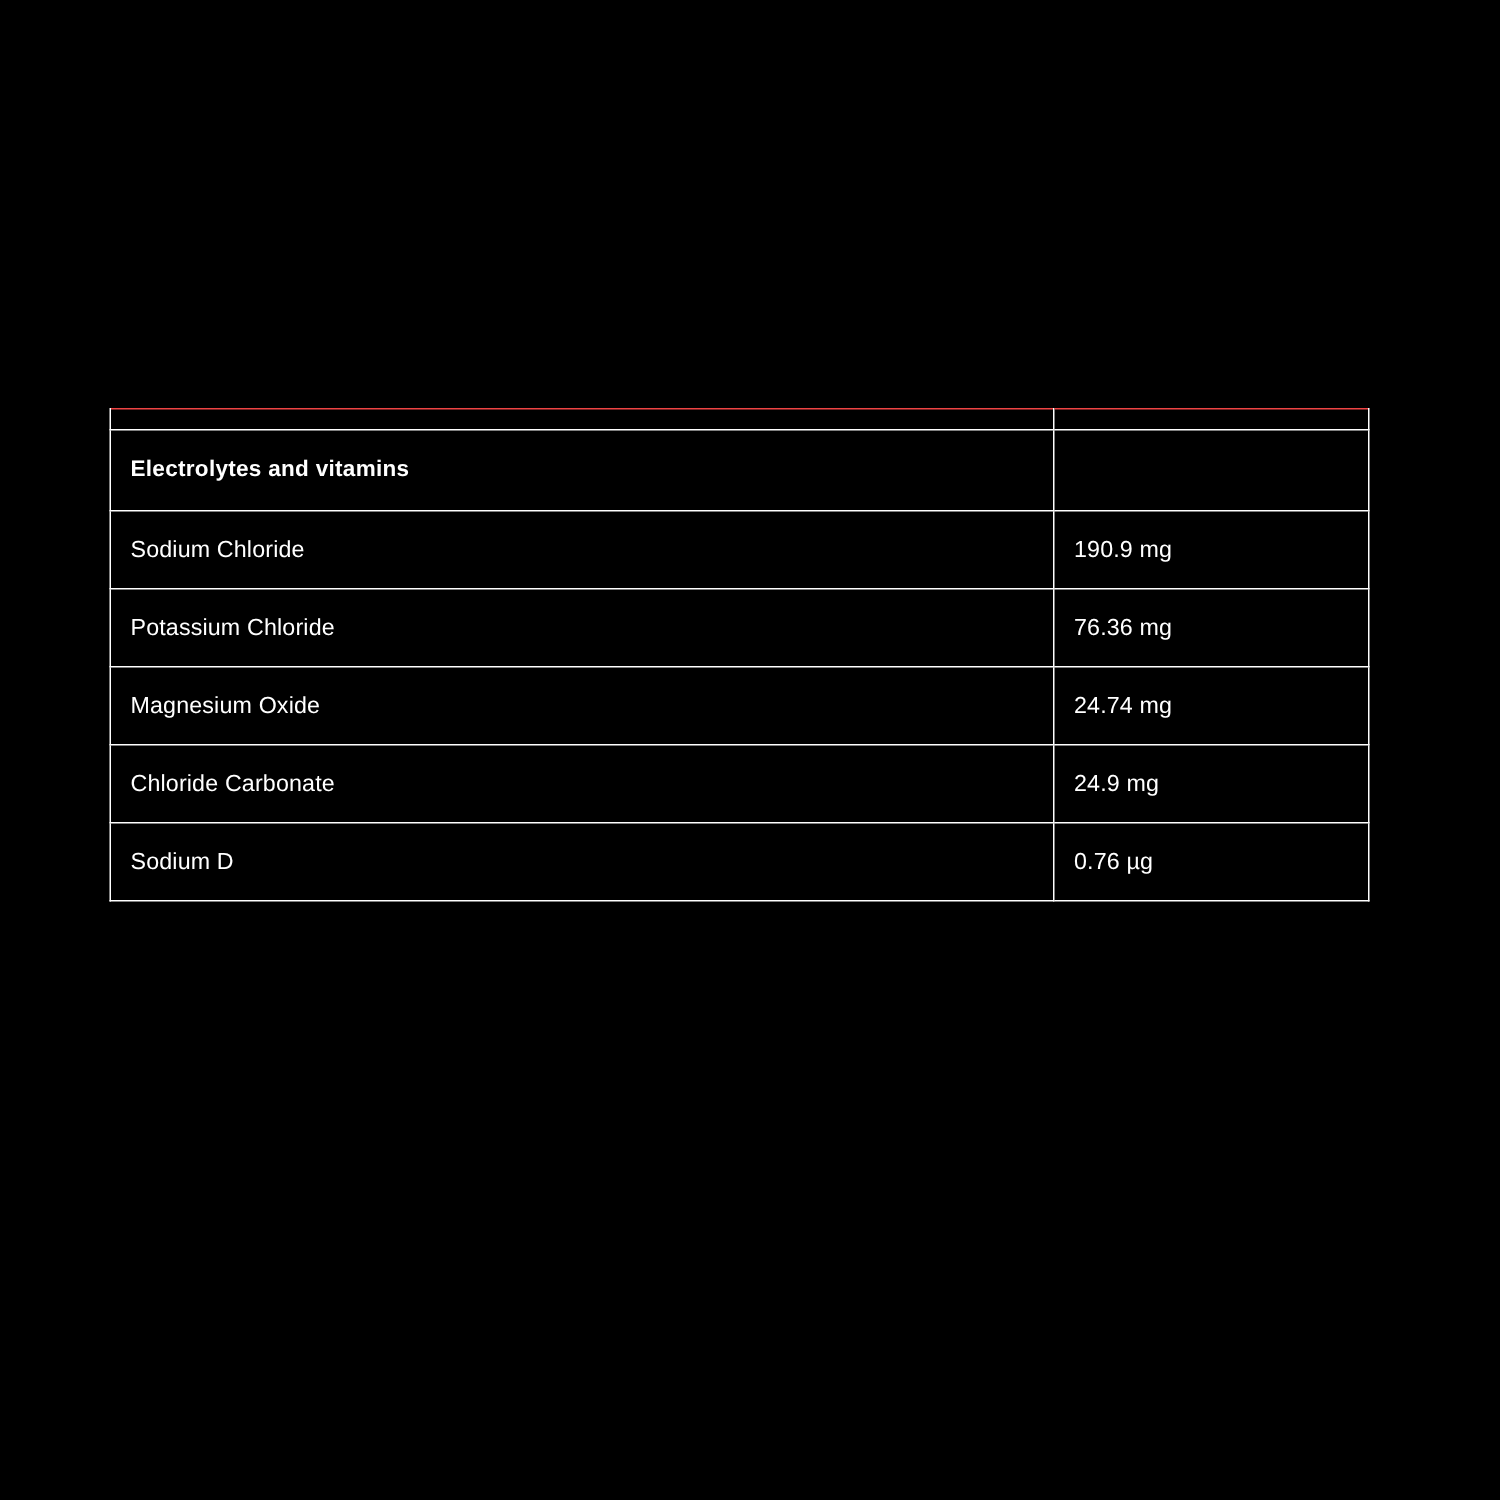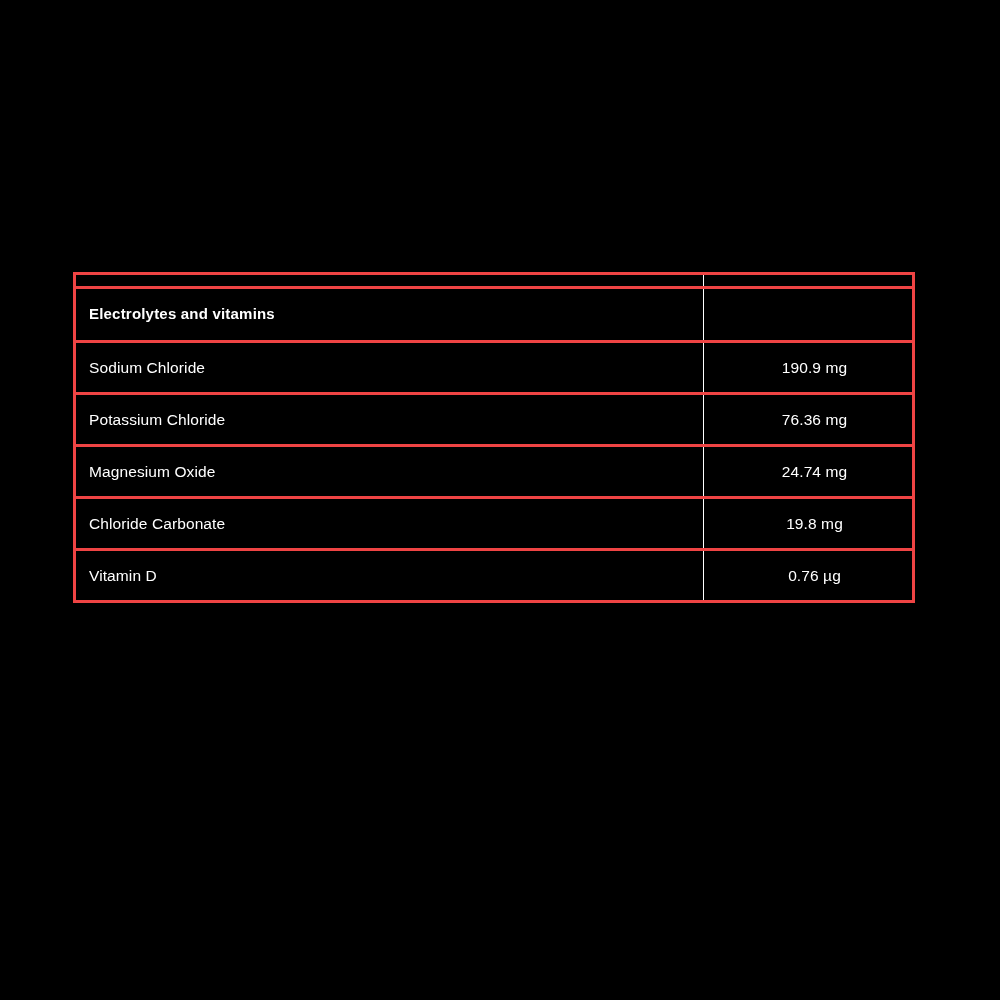--- a/index.html
+++ b/index.html
@@ -26,38 +26,37 @@
   .nutrition-table {
     position: absolute;
     left: 73px;
     top: 272px;
     width: 839px;
     border-collapse: collapse;
     table-layout: fixed;
   }
 
   .nutrition-table tr {
-    border: 3px solid #ef4444;
+    border: 1px solid #ef4444;
   }
 
   .nutrition-table td {
     border: 1px solid #ffffff;
     padding: 0;
     vertical-align: middle;
     height: 52px;
     box-sizing: border-box;
   }
 
   .col-name {
     width: 629px;
   }
 
   .col-value {
     width: 210px;
-    text-align: center;
   }
 
   .cell-inner {
     padding-left: 13px;
     font-size: 15.5px;
     line-height: 1.25;
     letter-spacing: 0.1px;
     color: #ffffff;
   }
 
@@ -132,28 +131,28 @@
         <td class="col-value">
           <div class="cell-inner">24.74 mg</div>
         </td>
       </tr>
 
       <tr>
         <td class="col-name">
           <div class="cell-inner">Chloride Carbonate</div>
         </td>
         <td class="col-value">
-          <div class="cell-inner">19.8 mg</div>
+          <div class="cell-inner">24.9 mg</div>
         </td>
       </tr>
 
 
       <tr>
         <td class="col-name">
-          <div class="cell-inner">Vitamin D</div>
+          <div class="cell-inner">Sodium D</div>
         </td>
         <td class="col-value">
           <div class="cell-inner">0.76 µg</div>
         </td>
       </tr>
 
 
     </tbody>
   </table>
 

